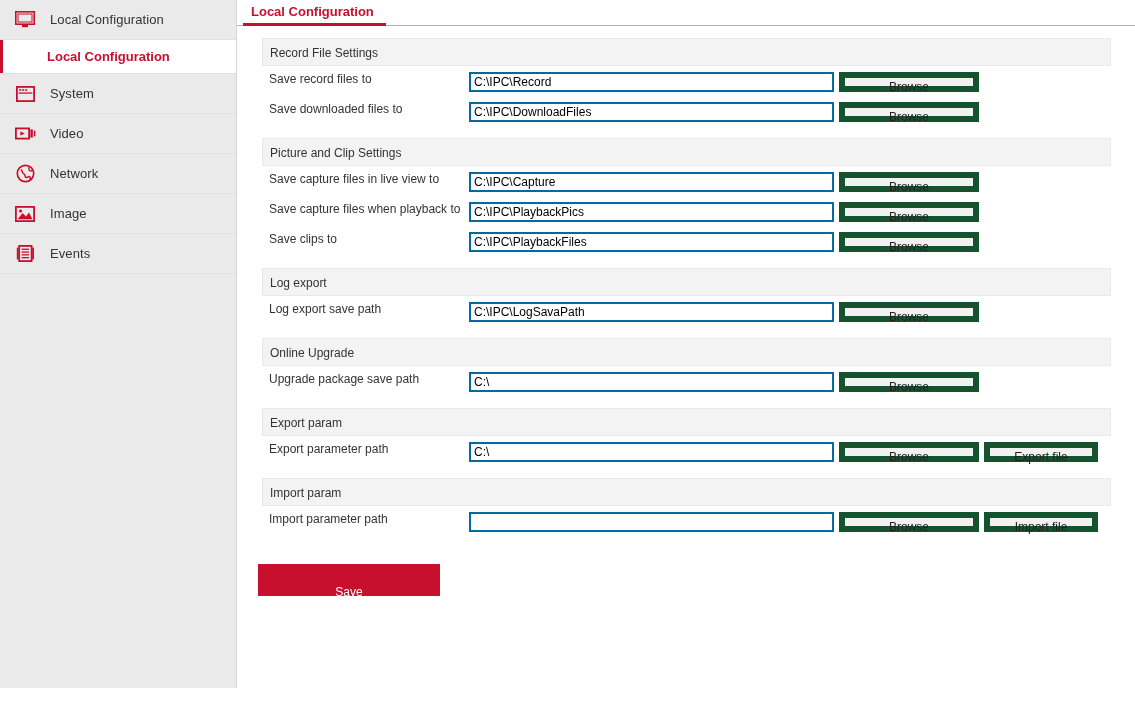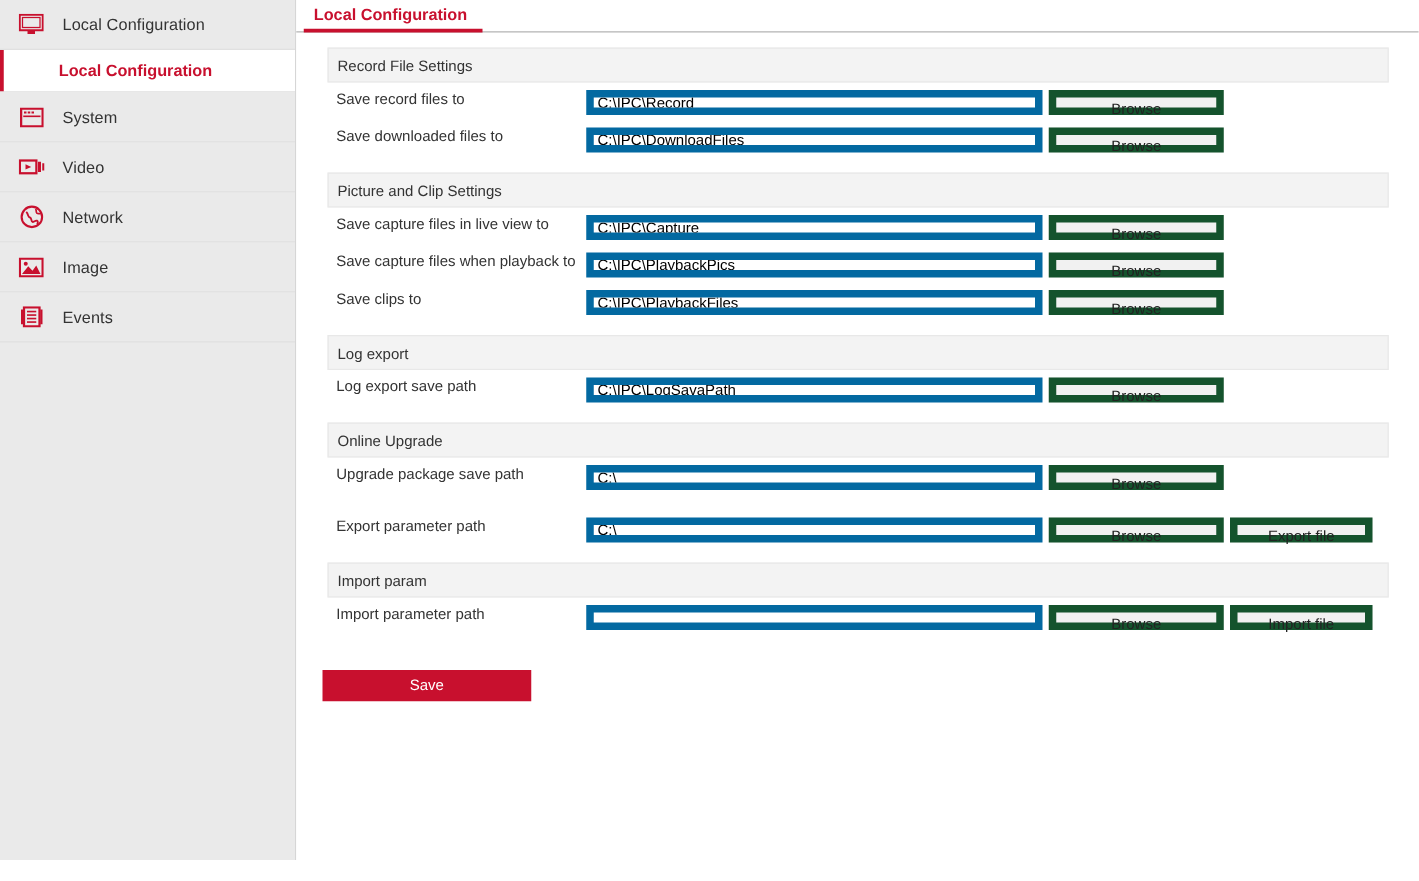--- a/index.html
+++ b/index.html
@@ -148,21 +148,21 @@
     width: 200px;
     flex: 0 0 auto;
     font-size: 12px;
     color: #333333;
     white-space: nowrap;
   }
   .field-input {
     width: 365px;
     height: 20px;
     box-sizing: border-box;
-    border: 6px solid #0369a1;
+    border: 2px solid #0369a1;
     background: #ffffff;
     font-family: "Liberation Sans", sans-serif;
     font-size: 12px;
     color: #000000;
     padding: 0 3px;
     outline: none;
   }
   .btn {
     height: 20px;
     box-sizing: border-box;
@@ -186,31 +186,31 @@
   }
 
   .spacer-sm { height: 6px; }
   .spacer-md { height: 12px; }
 
   .save-row {
     padding-left: 21px;
     padding-top: 22px;
   }
   .btn-save {
-    width: 167px;
+    width: 182px;
     height: 25px;
     background: #c8102e;
     border: none;
     color: #ffffff;
     font-family: "Liberation Sans", sans-serif;
     font-size: 12px;
     cursor: pointer;
     line-height: 25px;
     text-align: center;
-    padding: 0;
+    padding: 16px;
   }
 </style>
 </head>
 <body>
 
 <div id="app">
 
   <div id="sidebar">
 
     <div class="nav-item">
@@ -365,20 +365,21 @@
           <div class="field-row">
             <span class="field-label">Upgrade package save path</span>
             <input class="field-input" type="text" value="C:\" style="">
             <button class="btn btn-browse">Browse</button>
           </div>
           <div class="spacer-sm"></div>
         </div>
       </div>
 
       <div class="section">
+        <div class="section-header">Export param</div>
         <div class="section-body">
           <div class="spacer-sm"></div>
           <div class="field-row">
             <span class="field-label">Export parameter path</span>
             <input class="field-input" type="text" value="C:\" style="">
             <button class="btn btn-browse">Browse</button>
             <button class="btn btn-action">Export file</button>
           </div>
           <div class="spacer-sm"></div>
         </div>

